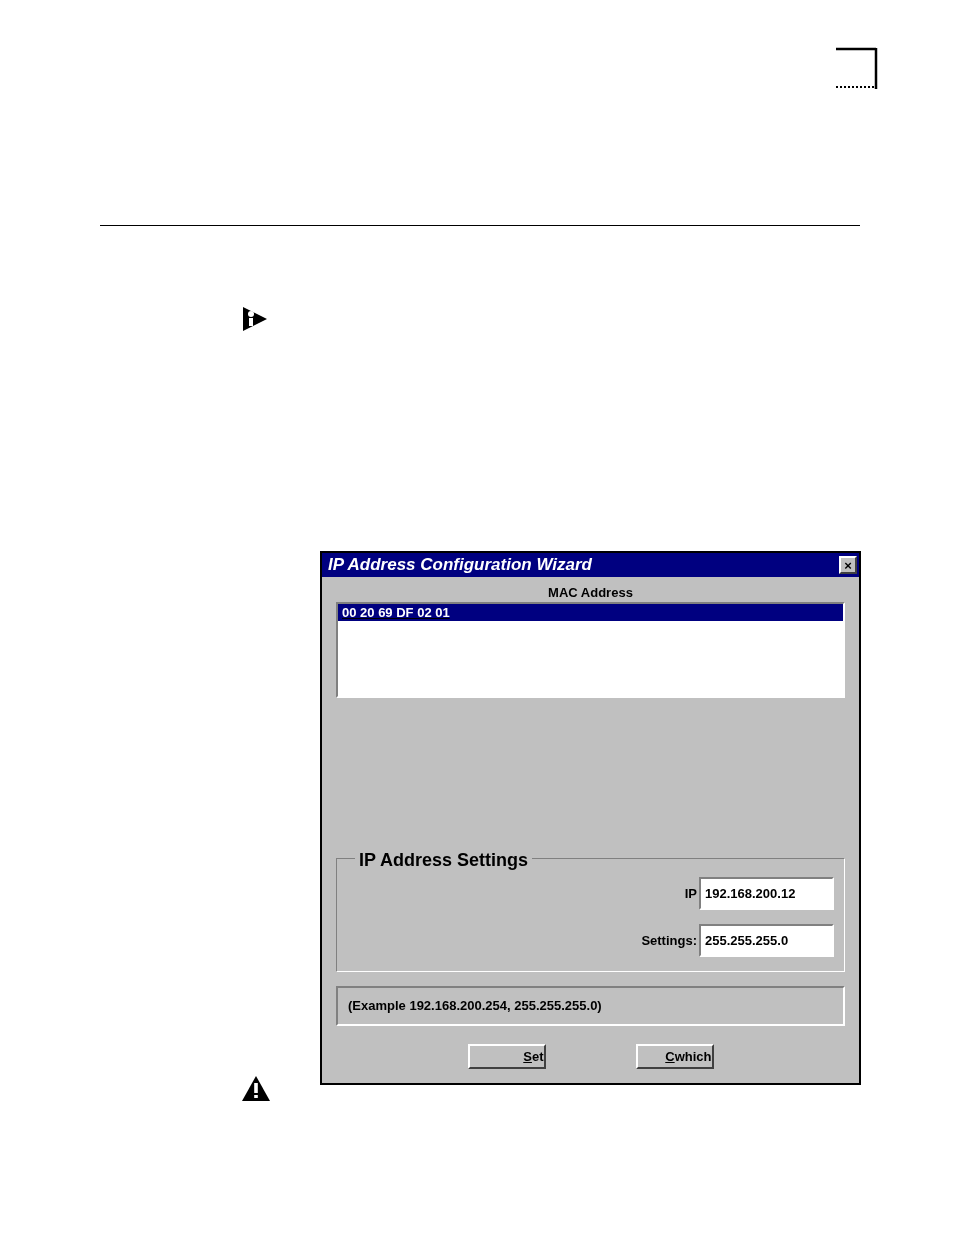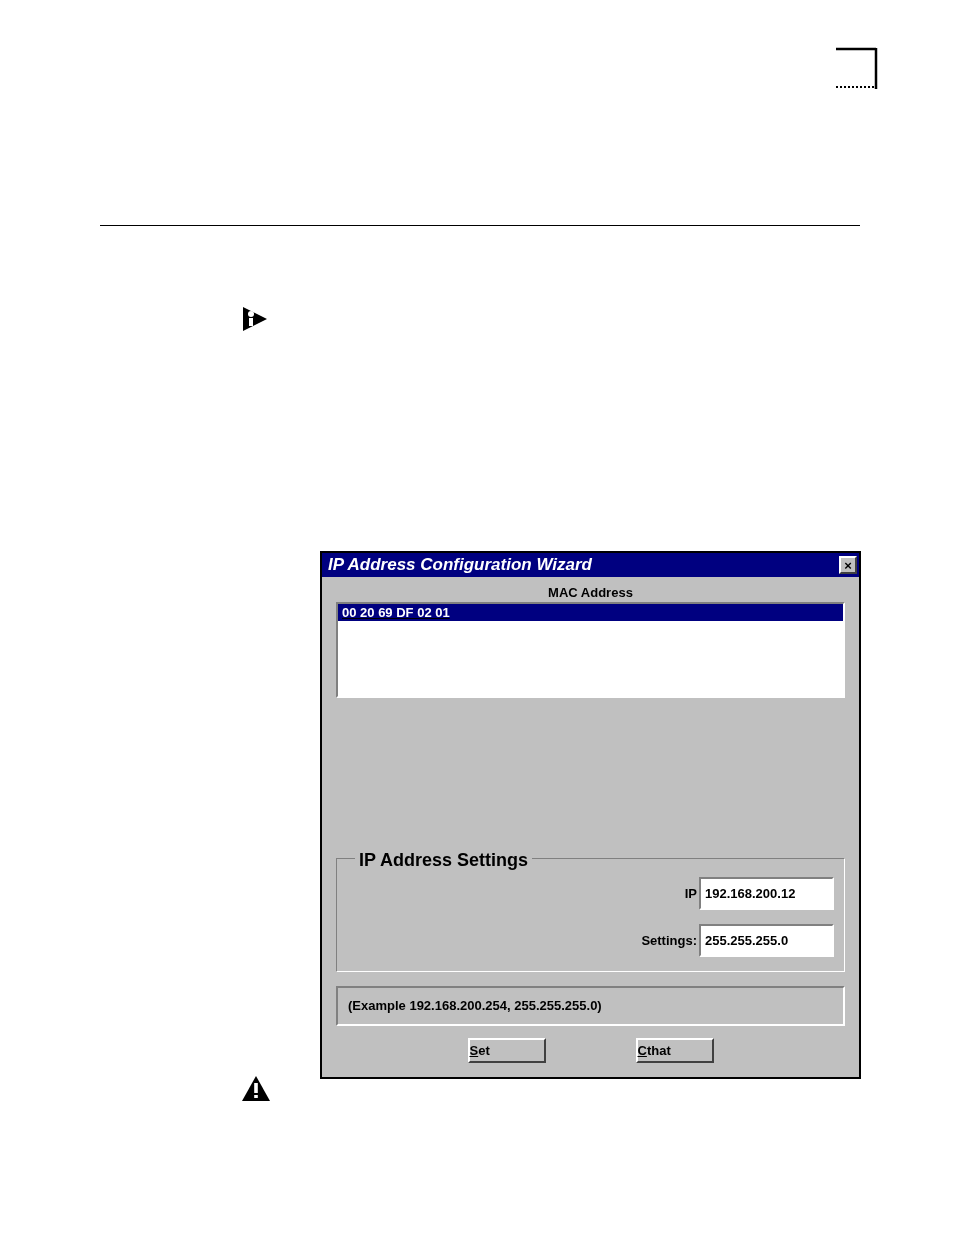--- a/index.html
+++ b/index.html
@@ -164,23 +164,24 @@
     .win-button {
       background: #c0c0c0;
       border-top: 2px solid #ffffff;
       border-left: 2px solid #ffffff;
       border-right: 2px solid #404040;
       border-bottom: 2px solid #404040;
       font-weight: bold;
       font-size: 13px;
       padding: 3px 0;
       width: 78px;
-      text-align: left;
+      text-align: right;
       cursor: pointer;
       font-family: inherit;
+      margin-top: 6px;
     }
     .info-icon {
       position: absolute;
       left: 241px;
       top: 305px;
     }
     .warning-icon {
       position: absolute;
       left: 241px;
       top: 1075px;
@@ -243,16 +244,16 @@
             <input class="text-input" type="text" value="255.255.255.0" style="">
           </div>
         </div>
       </div>
     </div>
     <div class="help-box">
       <div class="help-example">(Example 192.168.200.254, 255.255.255.0)</div>
     </div>
     <div class="button-row">
       <button class="win-button"><span style="text-decoration:underline">S</span><span id="setrest">et</span></button>
-      <button class="win-button"><span style="text-decoration:underline">C</span><span id="closerest">that</span></button>
+      <button class="win-button"><span style="text-decoration:underline">C</span><span id="closerest">which</span></button>
     </div>
   </div>
 </div>
 
 </body></html>

